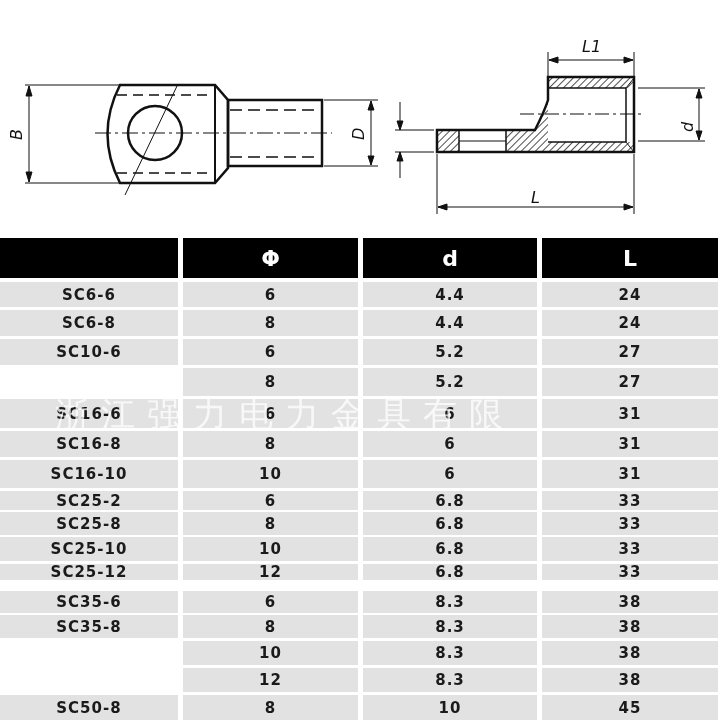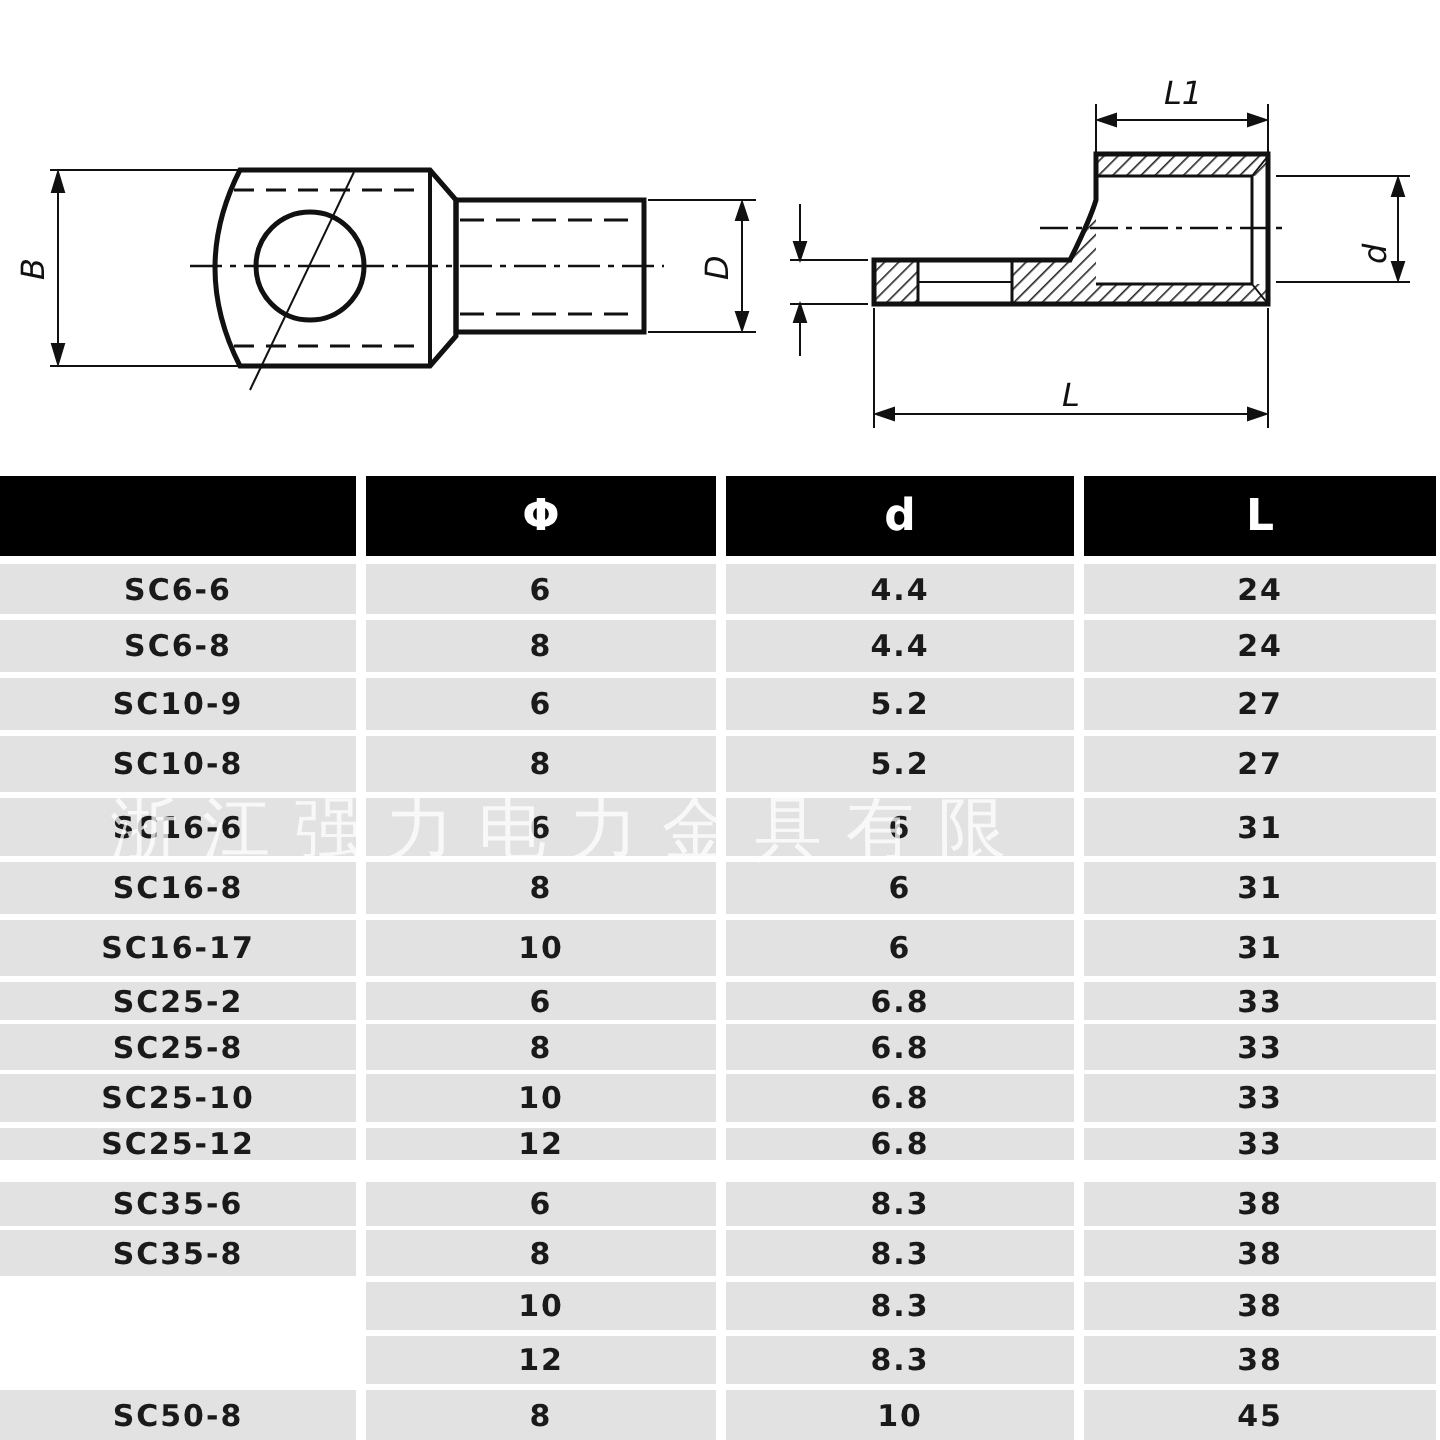--- a/index.html
+++ b/index.html
@@ -124,45 +124,44 @@
     <div class="cell c2">4.4</div>
     <div class="cell c3">24</div>
   </div>
   <div class="row" style="top:72px;height:26px">
     <div class="cell c0">SC6-8</div>
     <div class="cell c1">8</div>
     <div class="cell c2">4.4</div>
     <div class="cell c3">24</div>
   </div>
   <div class="row" style="top:101px;height:26px">
-    <div class="cell c0">SC10-9</div>
+    <div class="cell c0">SC10-6</div>
     <div class="cell c1">6</div>
     <div class="cell c2">5.2</div>
     <div class="cell c3">27</div>
   </div>
   <div class="row" style="top:130px;height:28px">
-    <div class="cell c0">SC10-8</div>
     <div class="cell c1">8</div>
     <div class="cell c2">5.2</div>
     <div class="cell c3">27</div>
   </div>
   <div class="row" style="top:161px;height:29px">
     <div class="cell c0">SC16-6</div>
     <div class="cell c1">6</div>
     <div class="cell c2">6</div>
     <div class="cell c3">31</div>
   </div>
   <div class="row" style="top:193px;height:26px">
     <div class="cell c0">SC16-8</div>
     <div class="cell c1">8</div>
     <div class="cell c2">6</div>
     <div class="cell c3">31</div>
   </div>
   <div class="row" style="top:222px;height:28px">
-    <div class="cell c0">SC16-17</div>
+    <div class="cell c0">SC16-10</div>
     <div class="cell c1">10</div>
     <div class="cell c2">6</div>
     <div class="cell c3">31</div>
   </div>
   <div class="row" style="top:253px;height:19px">
     <div class="cell c0">SC25-2</div>
     <div class="cell c1">6</div>
     <div class="cell c2">6.8</div>
     <div class="cell c3">33</div>
   </div>

